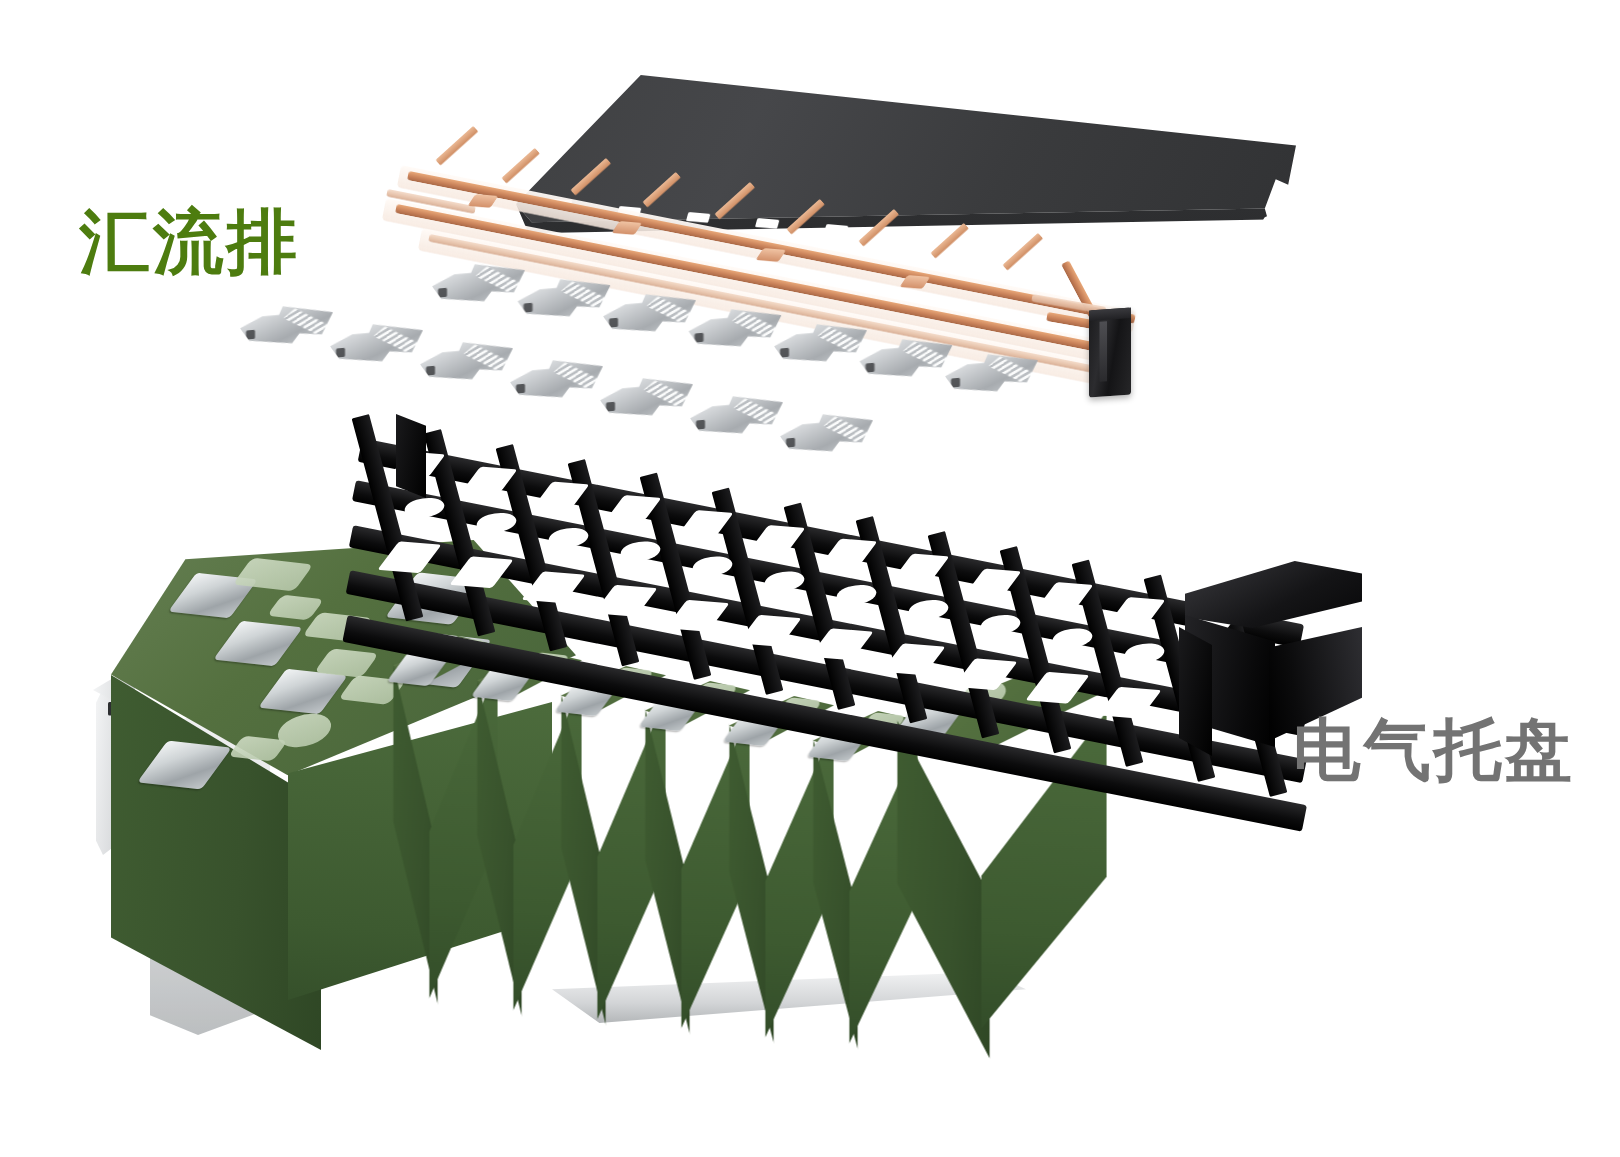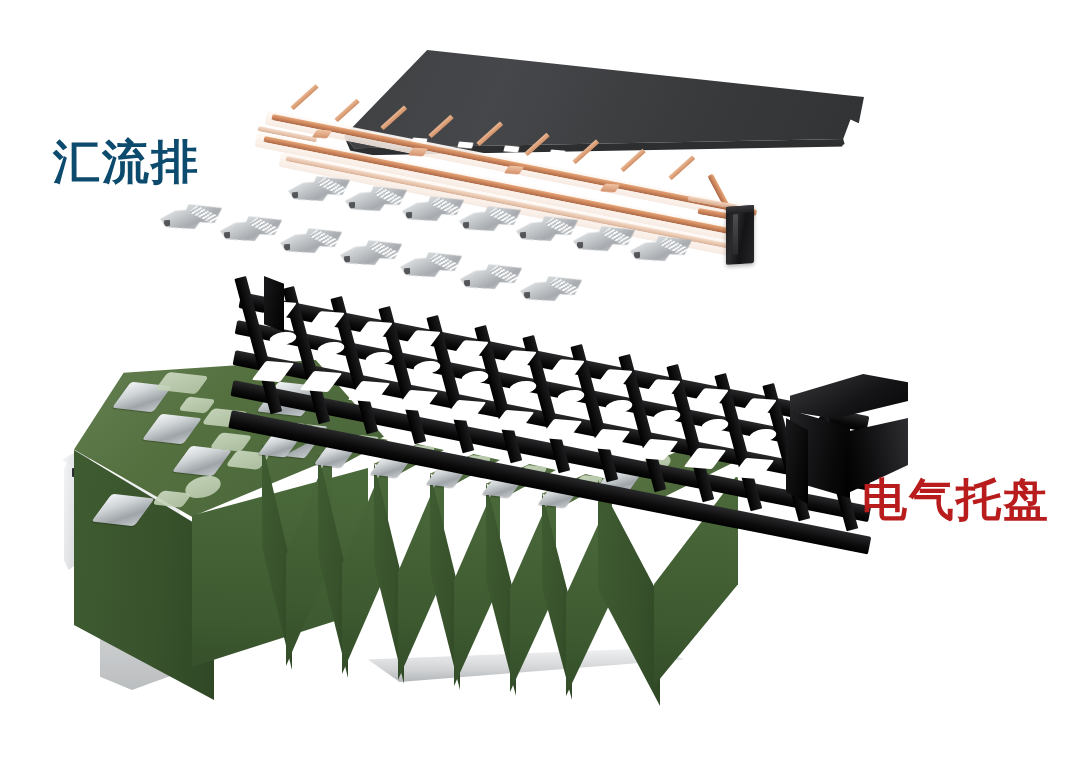--- a/index.html
+++ b/index.html
@@ -467,16 +467,16 @@
   </div>
 
   <div id="tray-endbox">
     <div class="eb-top"></div>
     <div class="eb-front"></div>
     <div class="eb-side"></div>
   </div>
   <div class="tray-leg" style="left:786px;top:418px;width:22px;height:86px;clip-path:polygon(0% 0%,100% 14%,100% 100%,0% 86%);"></div>
   <div class="tray-leg" style="left:264px;top:276px;width:20px;height:56px;clip-path:polygon(0% 0%,100% 14%,100% 100%,0% 86%);"></div>
 
-  <div class="label" id="label-busbar" style="left: 53px; top: 138px; font-size: 47px; color: #0c4a6e;">汇流排</div>
-  <div class="label" id="label-tray" style="left: 862px; top: 477px; font-size: 45px; color: #b91c1c;">电气托盘</div>
+  <div class="label" id="label-busbar" style="left: 53px; top: 138px; font-size: 47px; color: #4d7c0f;">汇流排</div>
+  <div class="label" id="label-tray" style="left: 862px; top: 477px; font-size: 45px; color: #737373;">电气托盘</div>
 
 </div>
 
 </body></html>

